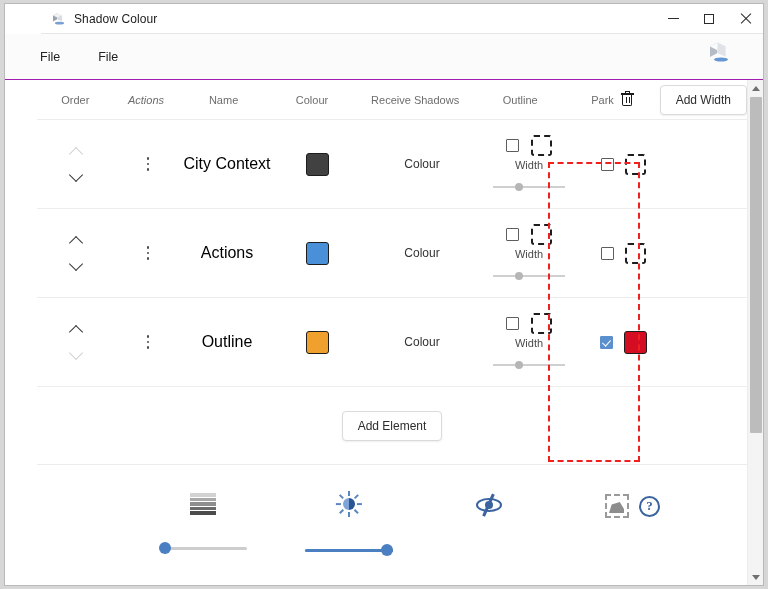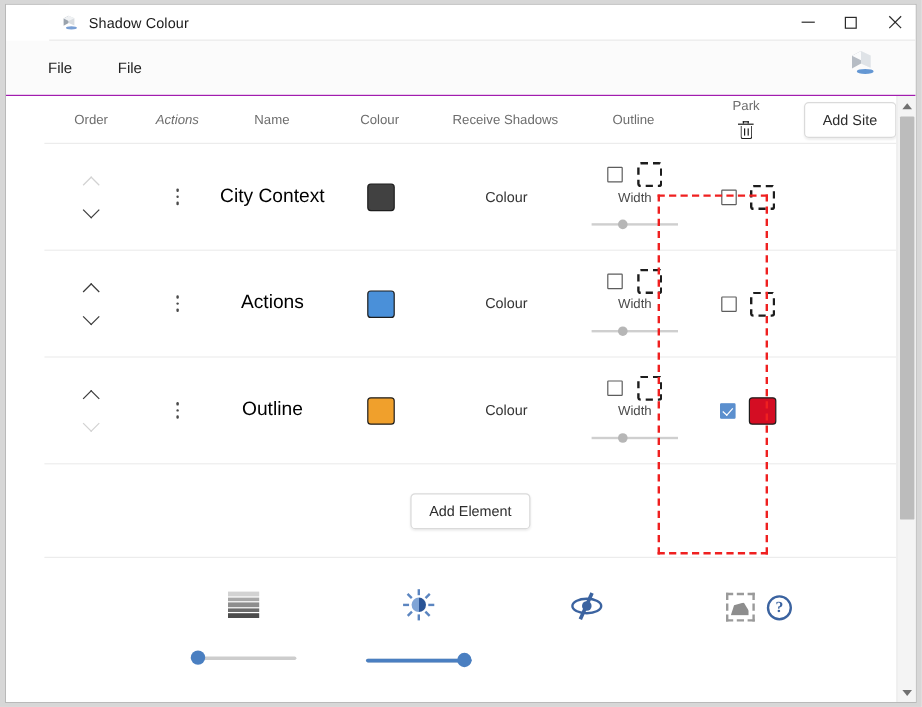--- a/index.html
+++ b/index.html
@@ -93,21 +93,21 @@
   }
   .c-order   { width: 78px; }
   .c-actions { width: 66px; font-style: italic; }
   .c-name    { width: 92px; }
   .c-colour  { width: 88px; }
   .c-recv    { width: 122px; }
   .c-outline { width: 92px; }
   .c-park    { width: 96px; }
   .c-add     { flex: 1; }
 
-  .park-head { display: flex; align-items: center; justify-content: center; gap: 7px; flex-direction: column; }
+  .park-head { display: flex; align-items: center; justify-content: center; gap: 7px; }
   .trash {
     width: 13px; height: 15px; position: relative; display: inline-block;
   }
   .trash .lid {
     position: absolute; top: 1px; left: 0; width: 13px; height: 1.6px; background: #1b1b1b;
   }
   .trash .handle {
     position: absolute; top: -1px; left: 4px; width: 5px; height: 2px;
     border: 1.4px solid #1b1b1b; border-bottom: none;
   }
@@ -391,21 +391,21 @@
           <div class="park-head">
             <span>Park</span>
             <span class="trash">
               <span class="handle"></span>
                 <span class="lid"></span>
                 <span class="can"></span>
             </span>
           </div>
         </div>
         <div class="th c-add">
-          <button class="add-site-btn">Add Site</button>
+          <button class="add-site-btn">Add Width</button>
         </div>
       </div>
 
       <div class="row">
         <div class="cell c-order order-cell">
           <span class="chev up disabled"></span>
           <span class="chev down"></span>
         </div>
         <div class="cell c-actions">
           <span class="kebab">

